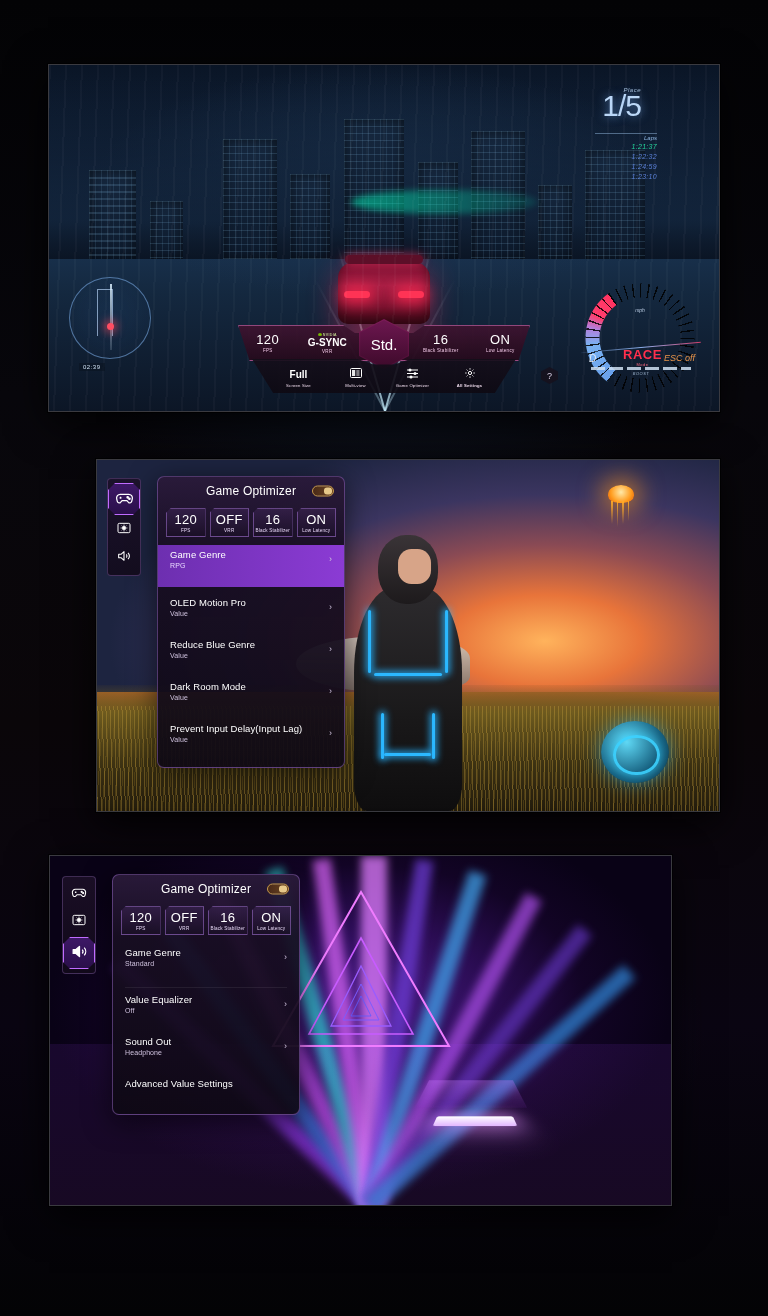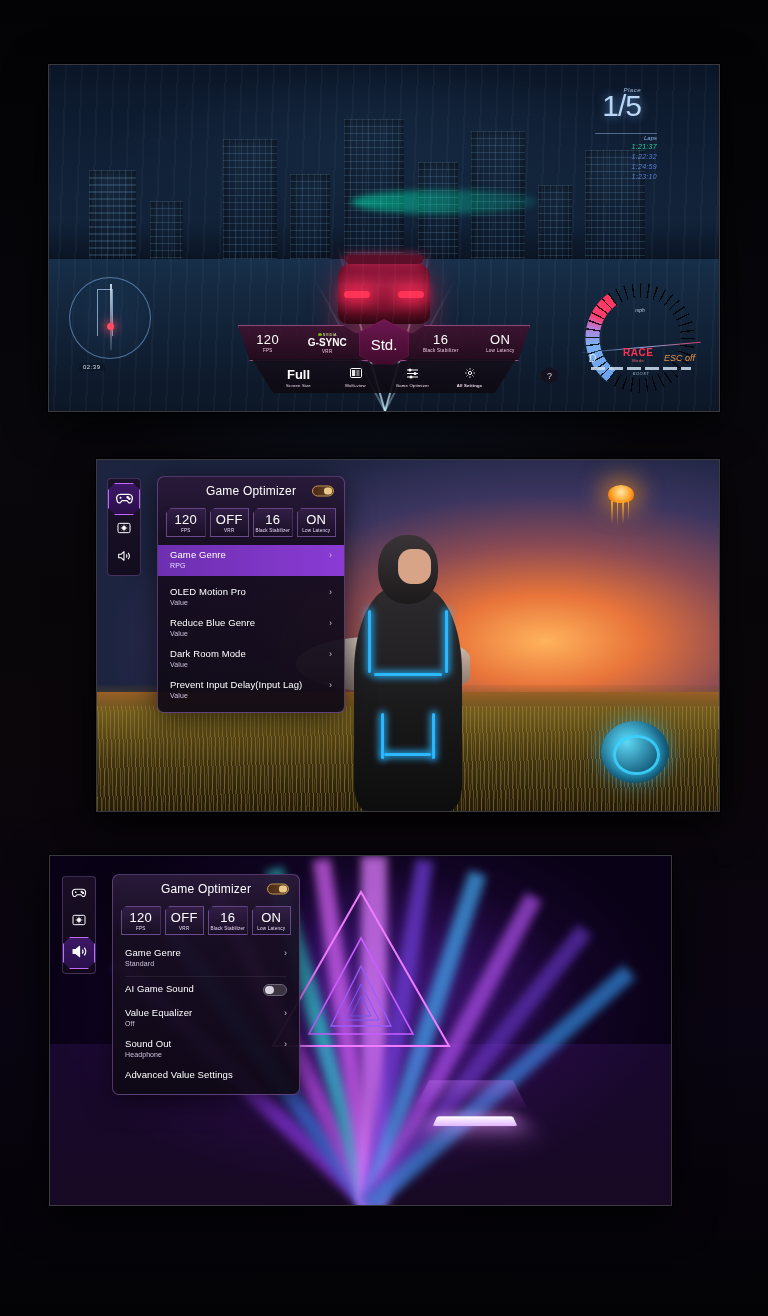--- a/index.html
+++ b/index.html
@@ -103,21 +103,21 @@
              mask:radial-gradient(circle at 50% 50%, transparent 40px, #000 41px, #000 54px, transparent 55px);}
   .speedo .unit{position:absolute;left:0;right:0;top:26px;text-align:center;font-size:5px;
      color:#b9cbe2;font-style:italic;}
   .speedo .val{position:absolute;left:0;right:0;top:30px;text-align:center;font-size:30px;
      color:#eaf2ff;font-weight:300;letter-spacing:1px;text-shadow:0 0 12px rgba(150,200,255,.5);}
   .speedo .bar{position:absolute;left:2px;right:0;top:66px;height:1px;
      background:linear-gradient(90deg,rgba(120,170,240,.1),rgba(150,190,255,.9),rgba(255,70,120,.8));
      transform:rotate(-5deg);}
   .speedo .gear{position:absolute;left:10px;top:72px;font-size:10px;font-style:italic;color:#dfe9f6;}
   .speedo .race{position:absolute;left:44px;top:66px;text-align:center;}
-  .speedo .race b{display:block;font-size:10px;color:#ff2f4d;font-weight:700;letter-spacing:.5px;}
+  .speedo .race b{display:block;font-size:13px;color:#ff2f4d;font-weight:700;letter-spacing:.5px;}
   .speedo .race i{display:block;font-size:4px;color:#ff6a82;font-style:normal;letter-spacing:.5px;}
   .speedo .esc{position:absolute;right:6px;top:72px;font-size:9px;font-style:italic;color:#e8944a;}
   .speedo .boostwrap{position:absolute;left:12px;right:10px;top:86px;}
   .speedo .boostbar{height:3px;background:
      repeating-linear-gradient(90deg,#cfe0f2 0 14px, rgba(0,0,0,0) 14px 18px);opacity:.85;}
   .speedo .boostlbl{margin-top:1px;text-align:center;font-size:4px;font-style:italic;color:#9fb6d0;letter-spacing:.5px;}
 
   
   .dash{position:absolute;left:50%;bottom:18px;transform:translateX(-50%);width:292px;height:68px;}
   .dash-upper{position:absolute;left:0;top:0;width:100%;height:36px;
@@ -147,21 +147,21 @@
   .hexarrow.l{left:-8px;} .hexarrow.r{right:-8px;}
   .dash-lower{position:absolute;left:14px;top:34px;width:264px;height:34px;
      background:linear-gradient(180deg,rgba(20,14,26,.92),rgba(14,9,18,.9));
      clip-path:polygon(0 0, 40% 0, 46% 16%, 54% 16%, 60% 0, 100% 0, 92% 100%, 8% 100%);}
   .dash-tools{position:absolute;left:14px;top:34px;width:264px;height:34px;
      display:flex;align-items:center;padding:3px 18px 0;}
   .tool{flex:1;text-align:center;color:#fff;}
   .tool .ti{height:14px;display:flex;align-items:center;justify-content:center;font-size:11px;}
   .tool .tl{font-size:4.2px;letter-spacing:.2px;margin-top:2px;color:#f2dff0;}
   .tool.act .tl{font-weight:700;}
-  .tool .tv-full{font-size:13px;font-weight:700;}
+  .tool .tv-full{font-size:10px;font-weight:700;}
   .helpbtn{position:absolute;right:-28px;top:42px;width:17px;height:17px;
      display:flex;align-items:center;justify-content:center;font-size:9px;color:#dcd2e8;
      background:rgba(22,16,28,.85);
      clip-path:polygon(50% 0,100% 26%,100% 74%,50% 100%,0 74%,0 26%);
      border:0;}
 
   
   #tv2 { left:96px; top:459px; width:624px; height:353px; }
   #tv2 .tv-screen{background:
      linear-gradient(180deg,#14243a 0%,#3a2c2a 30%,#7a4a2a 52%,#b2652a 66%,#6a4426 80%,#2e2a18 100%);}
@@ -242,22 +242,22 @@
   .go-toggle i{position:absolute;right:1px;top:1px;width:8px;height:7px;border-radius:3px;
      background:#e7c98a;}
   .go-stats{display:flex;gap:4px;padding:4px 8px 8px;}
   .stat{flex:1;text-align:center;padding:4px 0 3px;color:#fff;
      background:linear-gradient(180deg,rgba(60,36,84,.6),rgba(26,15,38,.6));
      border:1px solid rgba(170,120,220,.5);
      clip-path:polygon(12% 0,100% 0,100% 100%,0 100%,0 16%);}
   .stat .sv{font-size:13px;line-height:1;font-weight:400;letter-spacing:.3px;}
   .stat .sl{font-size:4.6px;margin-top:2px;color:#e6d6f6;letter-spacing:.2px;}
   .go-list{padding:0 0 6px;}
-  .go-row{display:flex;align-items:flex-start;justify-content:space-between;
-     padding:5px 12px 7px 12px;color:#fff;position:relative;}
+  .go-row{display:flex;align-items:center;justify-content:space-between;
+     padding:5px 12px 18px 12px;color:#fff;position:relative;}
   .go-row.sel{background:linear-gradient(90deg,#6d2fb0,#8b3bd4);}
   .go-row .lbl{font-size:9.5px;line-height:1.15;letter-spacing:.1px;}
   .go-row .sub{font-size:7px;color:#cfc2de;margin-top:1px;letter-spacing:.1px;}
   .go-row.sel .sub{color:#e9d9ff;}
   .chev{font-size:9px;color:#cfc2de;}
   .row-toggle{width:24px;height:12px;border-radius:7px;position:relative;}
   .row-toggle.off{background:#3a3340;border:1px solid #6e6676;}
   .row-toggle.off i{position:absolute;left:1px;top:1px;width:9px;height:8px;border-radius:4px;background:#d8d3de;}
   .row-toggle.on{background:linear-gradient(90deg,#4a2a18,#6b4522);border:1px solid #c79a4a;}
   .row-toggle.on i{position:absolute;right:1px;top:1px;width:9px;height:8px;border-radius:4px;background:#e7c98a;}
@@ -631,28 +631,20 @@
         <div class="go-row">
           <div>
               <div class="lbl">Game Genre</div>
                <div class="sub">Standard</div>
             </div>
           <span class="chev">›</span>
         </div>
         <div class="go-div"></div>
         <div class="go-row">
           <div>
-              <div class="lbl">AI Game Sound</div>
-            </div>
-          <span class="row-toggle off">
-              <i></i>
-            </span>
-        </div>
-        <div class="go-row">
-          <div>
               <div class="lbl">Value Equalizer</div>
                <div class="sub">Off</div>
             </div>
           <span class="chev">›</span>
         </div>
         <div class="go-row">
           <div>
               <div class="lbl">Sound Out</div>
                <div class="sub">Headphone</div>
             </div>

